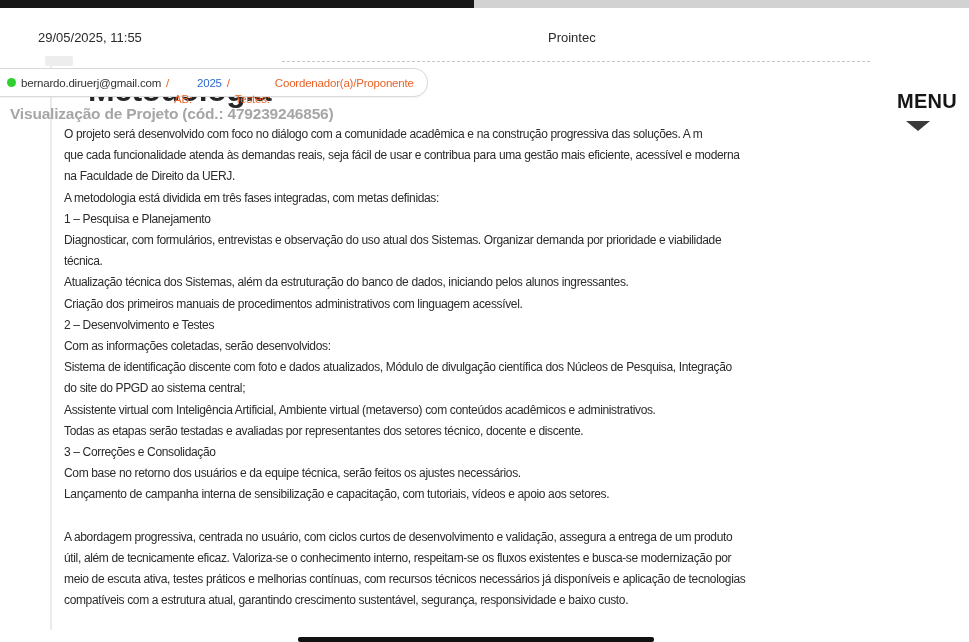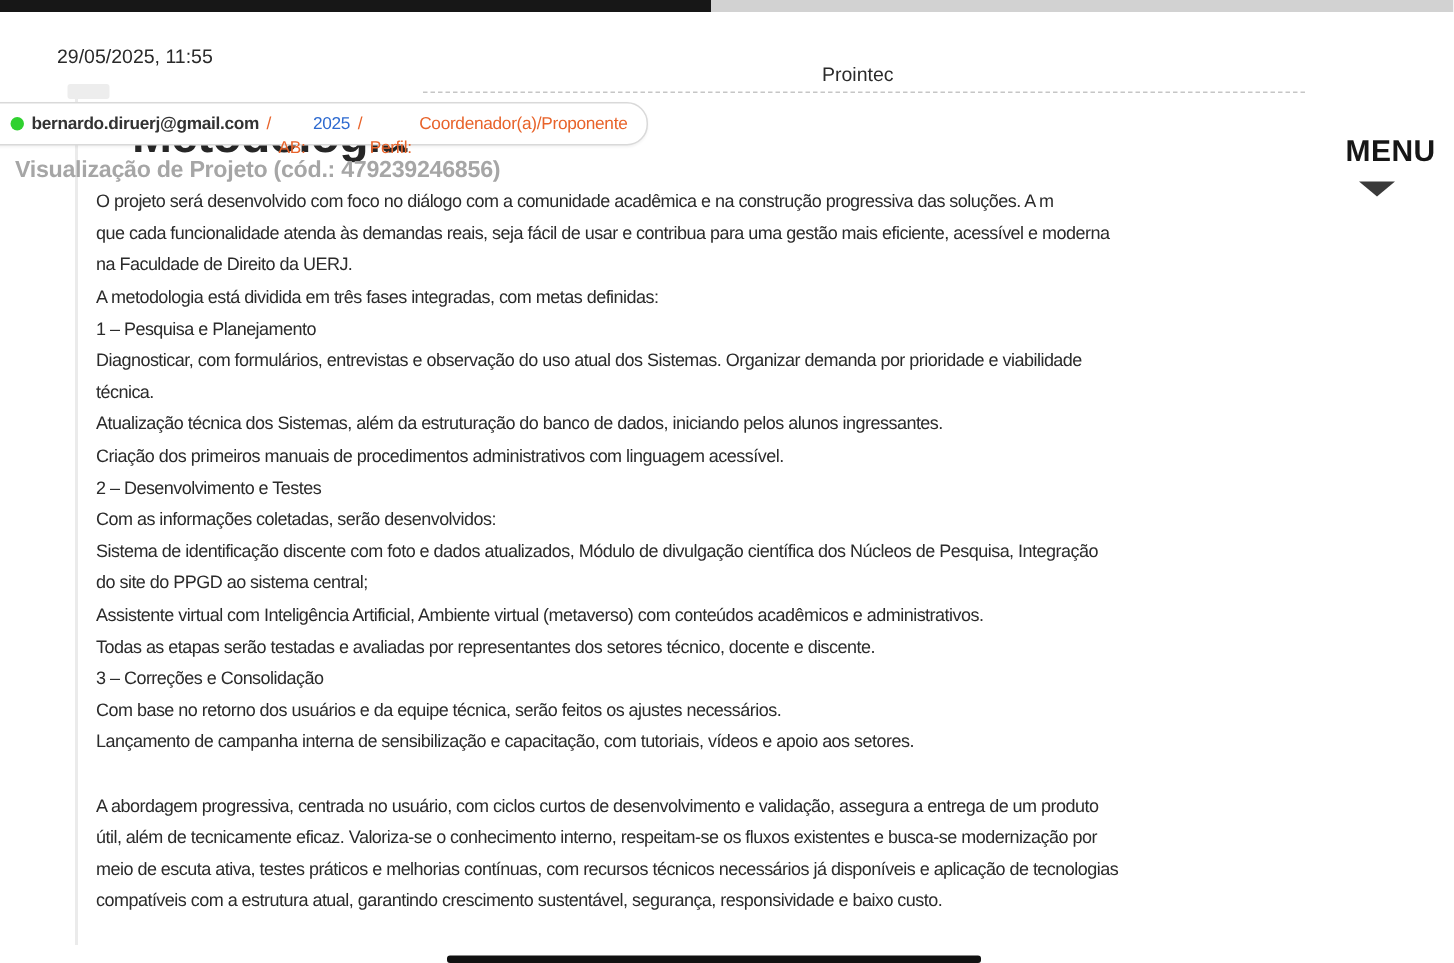--- a/index.html
+++ b/index.html
@@ -10,21 +10,21 @@
   }
   .abs{position:absolute;}
 
   
   .topbar-dark{left:0;top:0;width:474px;height:8px;background:#171717;}
   .topbar-light{left:474px;top:0;width:495px;height:8px;background:#d2d2d2;}
   .bottom-handle{left:298px;top:637px;width:356px;height:5px;background:#111111;border-radius:2px;}
 
   
   .print-datetime{left:38px;top:30px;font-size:13px;color:#2a2a2a;}
-  .print-title{left:548px;top:42px;font-size:13px;color:#2a2a2a;}
+  .print-title{left:548px;top:30px;font-size:13px;color:#2a2a2a;}
 
   
   .panel-left-border{left:50px;top:62px;width:2px;height:568px;background:#ebebeb;}
   .panel-top-dash{left:282px;top:61px;width:588px;height:0;border-top:1px dashed #c6c6c6;}
   .corner-notch{left:45px;top:56px;width:28px;height:10px;background:#ededed;border-radius:2px;}
 
   
   .section-title{
     left:88px;top:72px;margin:0;font-size:32px;font-weight:bold;color:#262626;
     letter-spacing:-0.5px;z-index:1;
@@ -33,21 +33,21 @@
   
   .user-pill{
     left:-16px;top:68px;height:27px;z-index:2;
     background:#ffffff;border:1px solid #d9d9d9;border-radius:14px;
     box-shadow:0 1px 2px rgba(0,0,0,0.06);
     display:flex;align-items:center;gap:5px;
     padding:0 13px 0 22px;
     font-size:11.5px;letter-spacing:-0.2px;white-space:nowrap;
   }
   .user-pill .dot{width:9px;height:9px;border-radius:50%;background:#2fd12f;flex:0 0 auto;}
-  .user-pill .email{font-weight:bold;color:#333333;}
+  .user-pill .email{font-weight:normal;color:#333333;}
   .user-pill .sep{color:#e8632a;}
   .user-pill .lbl{color:#e8632a;margin-top:32px;}
   .user-pill .year{color:#2d6ad0;}
   .user-pill .profile{color:#e8632a;}
 
   
   .menu-btn{left:897px;top:90px;font-size:20px;font-weight:bold;color:#161616;letter-spacing:0.3px;z-index:2;cursor:pointer;}
   .menu-caret{left:906px;top:121px;width:0;height:0;z-index:2;cursor:pointer;
     border-left:12px solid transparent;border-right:12px solid transparent;border-top:10px solid #3a3a3a;}
 
@@ -76,21 +76,21 @@
 
 <h1 class="abs section-title">Metodologia</h1>
 
 <div class="abs user-pill">
   <span class="dot"></span>
   <span class="email">bernardo.diruerj@gmail.com</span>
   <span class="sep">/</span>
   <span class="lbl">AB:</span>
   <span class="year">2025</span>
   <span class="sep">/</span>
-  <span class="lbl">Perfil:</span>
+  <span class="lbl">Testes:</span>
   <span class="profile">Coordenador(a)/Proponente</span>
 </div>
 
 <div class="abs menu-btn">MENU</div>
 <div class="abs menu-caret"></div>
 
 <div class="abs view-title">Visualização de Projeto (cód.: 479239246856)</div>
 
 <div class="abs body-text">O projeto será desenvolvido com foco no diálogo com a comunidade acadêmica e na construção progressiva das soluções. A m
 que cada funcionalidade atenda às demandas reais, seja fácil de usar e contribua para uma gestão mais eficiente, acessível e moderna

